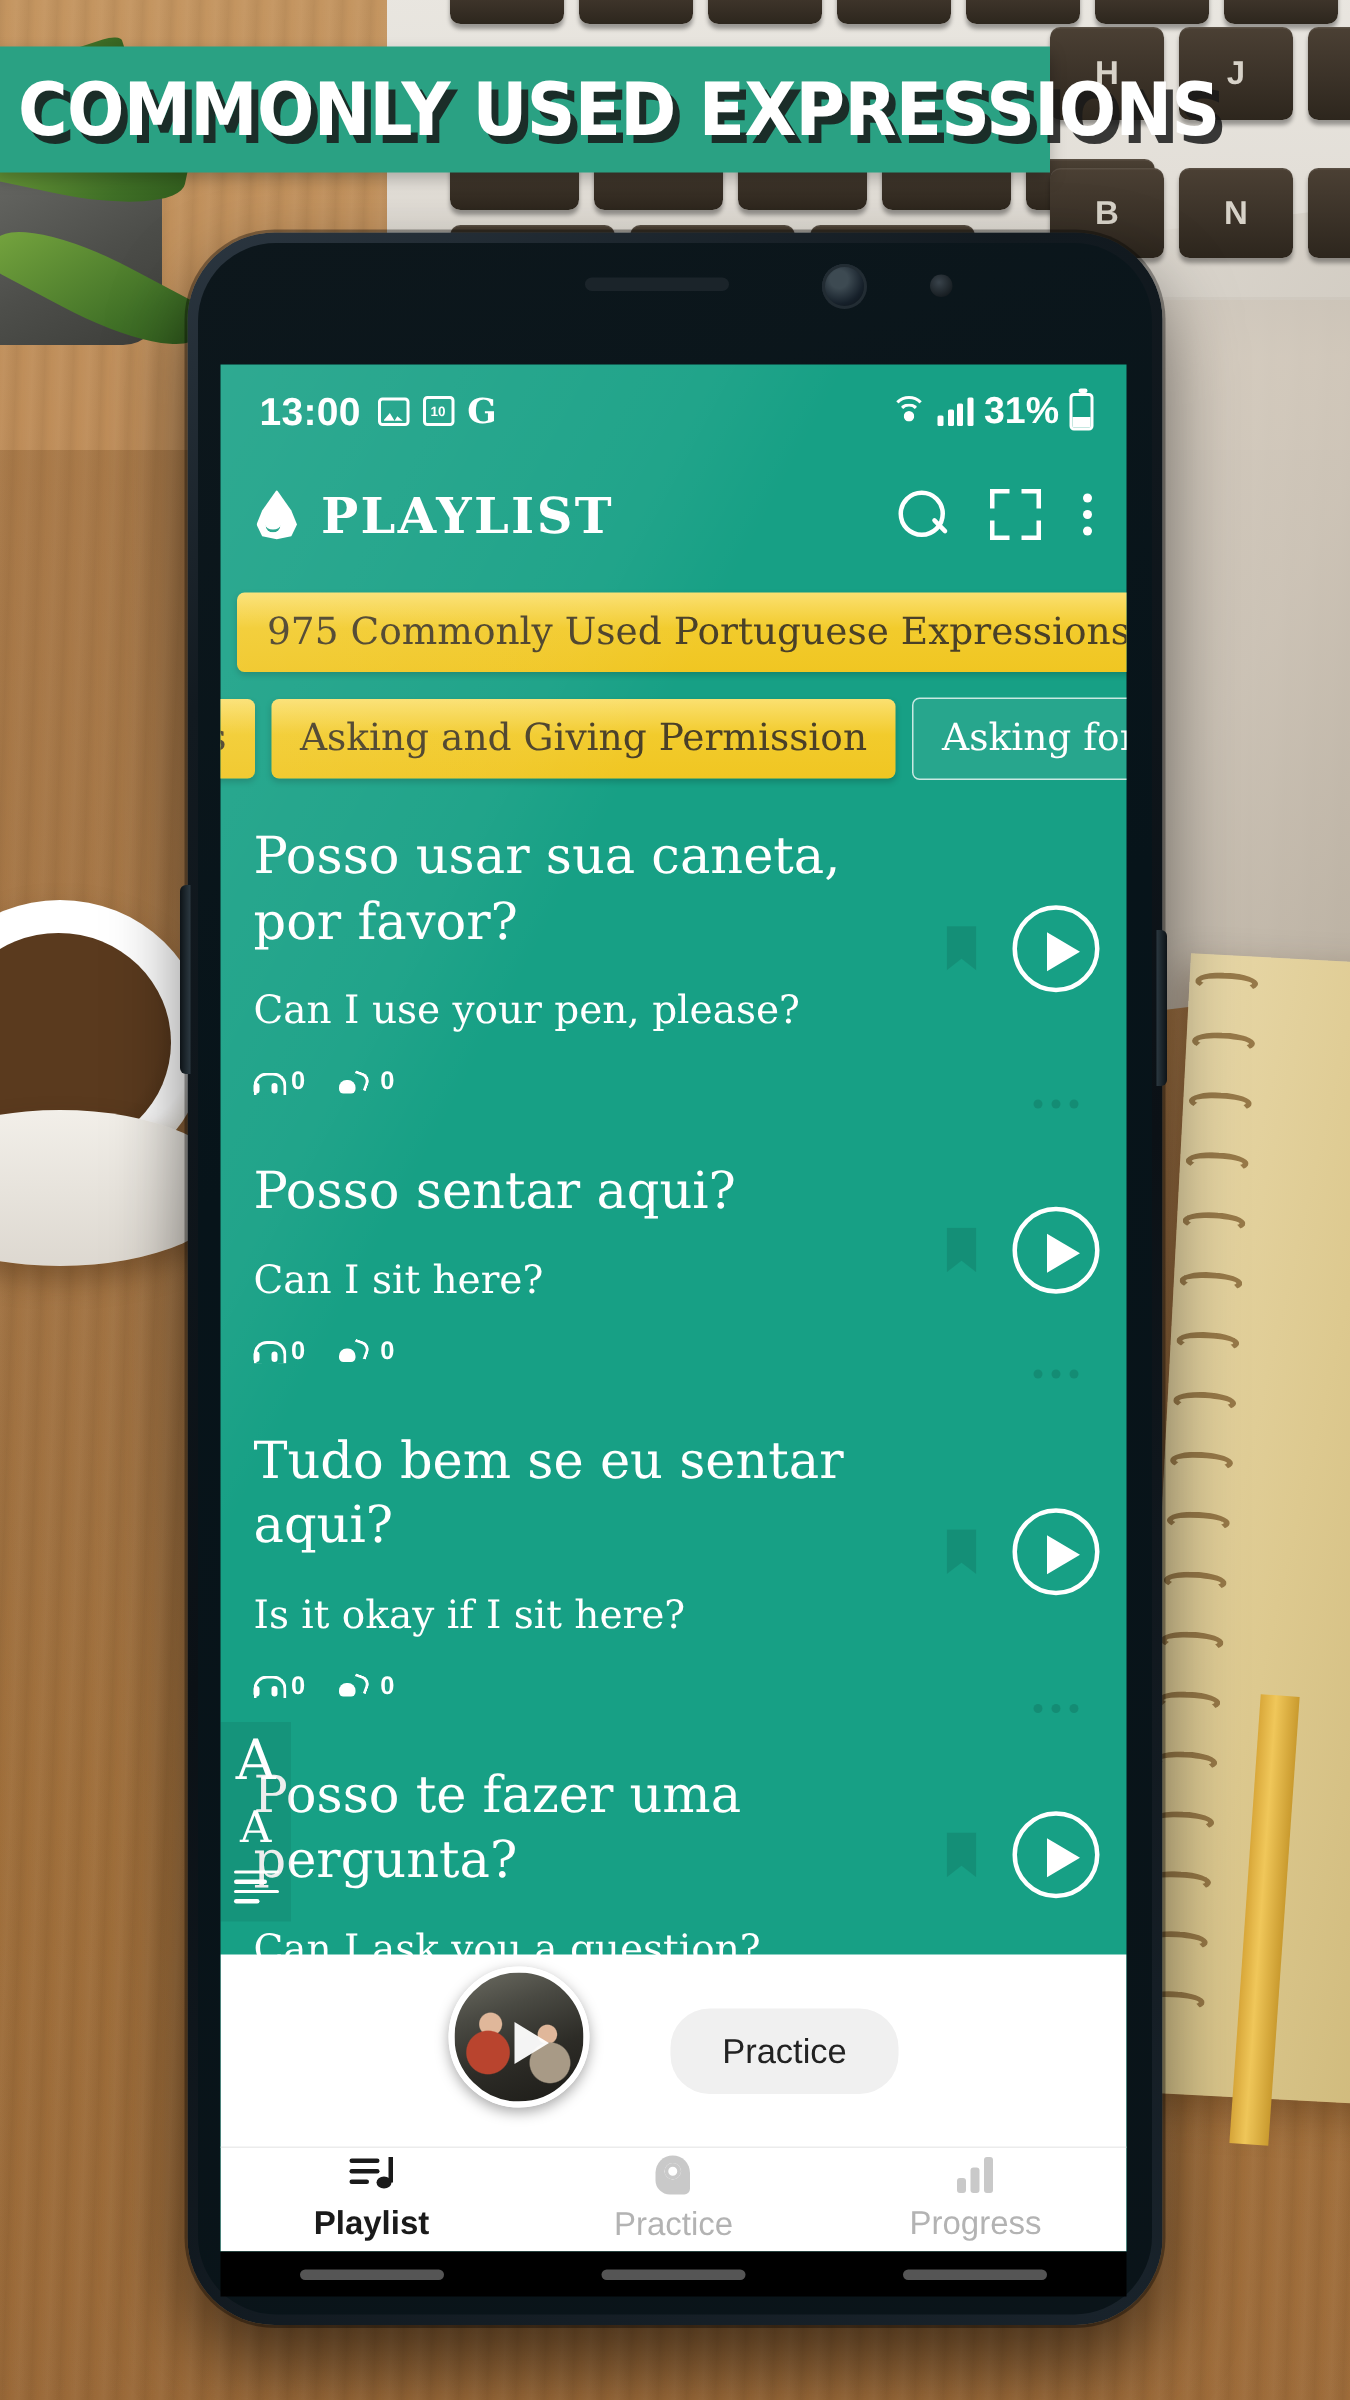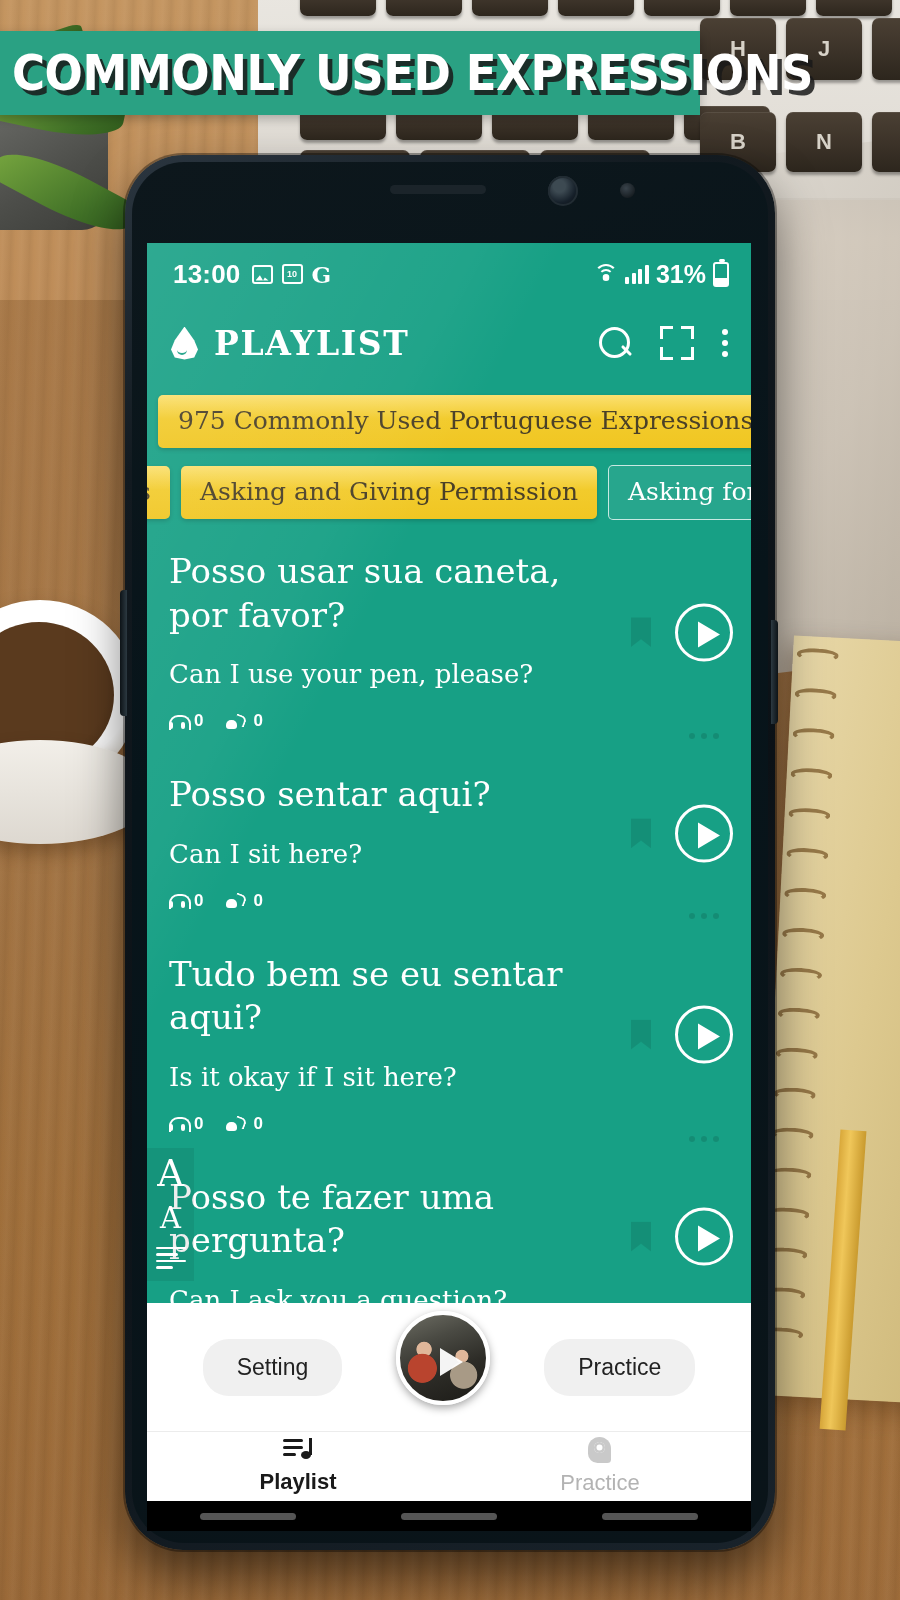--- a/index.html
+++ b/index.html
@@ -671,38 +671,45 @@
         <i></i>
         <i></i>
         <i></i>
       </div>
   </div>
 
   <div class="screen-sheen"></div>
 
   <div class="sheet">
     <div class="sheet-row">
-      <div class="pill">Setting</div>
       <div class="thumb"></div>
       <div class="pill">Practice</div>
     </div>
     <div class="bottomnav">
       <div class="nav-item active">
         <span class="ic-playlist">
             <i></i>
             <i></i>
             <i></i>
             <b></b>
           </span>
         <span>Playlist</span>
       </div>
       <div class="nav-item inactive">
         <span class="ic-head-gear"></span>
         <span>Practice</span>
       </div>
+      <div class="nav-item inactive">
+        <span class="ic-bars">
+          <span style="height:10px"></span>
+            <span style="height:17px"></span>
+            <span style="height:24px"></span>
+        </span>
+        <span>Progress</span>
+      </div>
     </div>
   </div>
 
 </div>
 
 <div class="navbar-sys">
   <span></span>
   <span></span>
   <span></span>
 </div>

